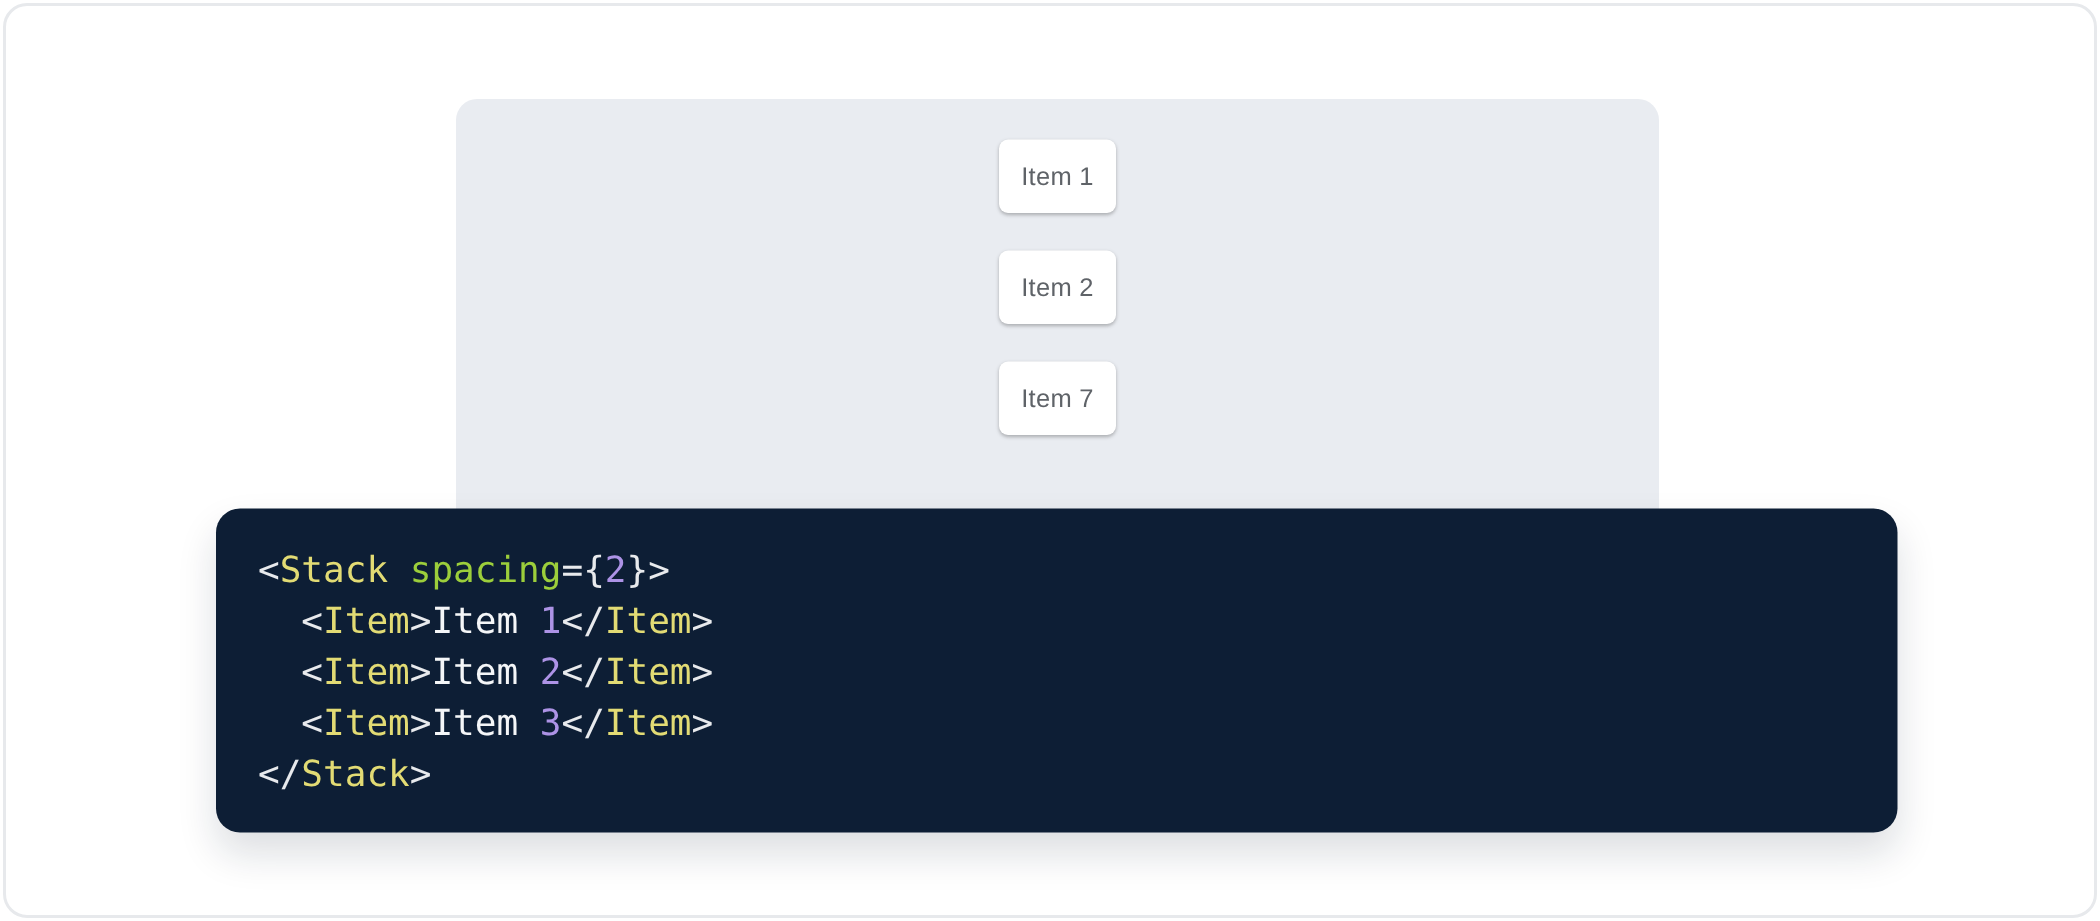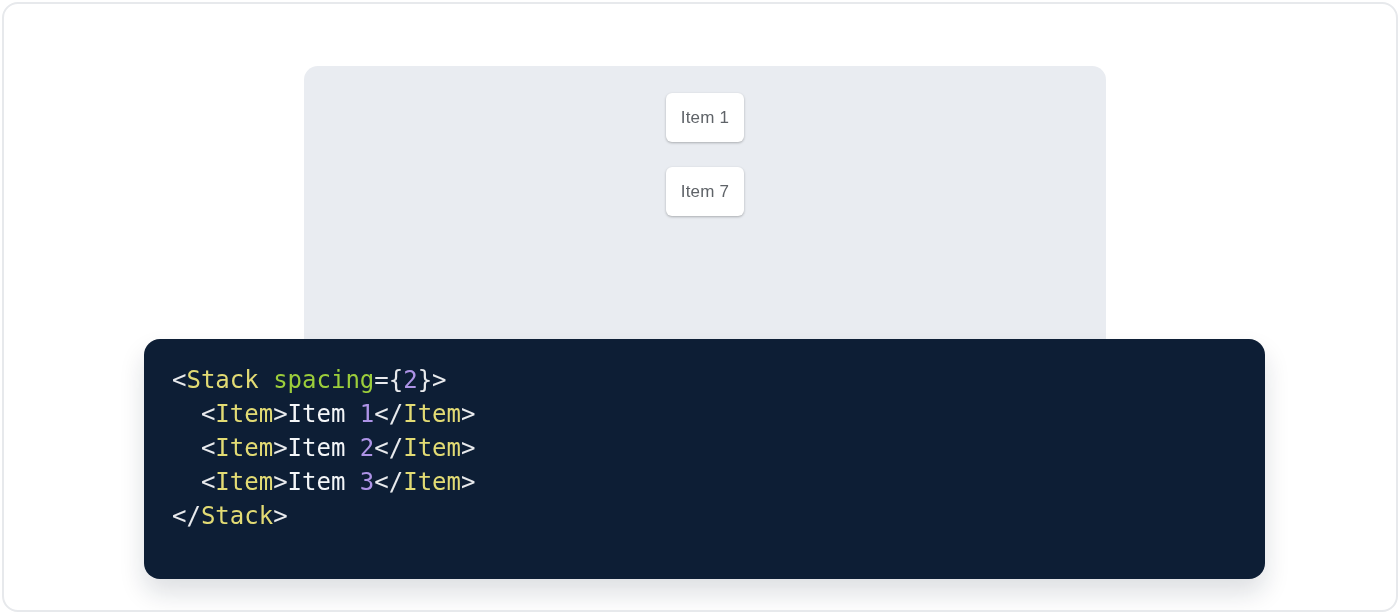--- a/index.html
+++ b/index.html
@@ -49,21 +49,21 @@
     justify-content: center;
     color: #5f6368;
     font-size: 17px;
     letter-spacing: 0.2px;
   }
   .code-block {
     position: absolute;
     left: 140px;
     top: 335px;
     width: 1121px;
-    height: 240px;
+    height: 216px;
     box-sizing: border-box;
     background: #0d1e35;
     border-radius: 16px;
     box-shadow: 0 14px 26px rgba(13,30,53,0.14);
     padding: 24px 28px 4px 28px;
     overflow: hidden;
   }
   .code-lines {
     font-family: "DejaVu Sans Mono", monospace;
     font-size: 24px;
@@ -72,20 +72,21 @@
   }
   .code-line { white-space: pre; }
 </style>
 </head>
 <body>
 
 <div class="page">
 
   <div class="demo-panel">
     <div class="item-card">Item 1</div>
+    <div class="item-card">Item 2</div>
     <div class="item-card">Item 7</div>
   </div>
 
   <div class="code-block">
     <div class="code-lines"><div class="code-line"><span style="color: rgb(232, 234, 237);">&lt;</span><span style="color: rgb(226, 219, 116);">Stack</span><span style="color: rgb(244, 246, 248);"> </span><span style="color: rgb(156, 206, 59);">spacing</span><span style="color: rgb(232, 234, 237);">={</span><span style="color: rgb(173, 147, 230);">2</span><span style="color: rgb(232, 234, 237);">}&gt;</span></div><div class="code-line"><span style="color: rgb(244, 246, 248);">  </span><span style="color: rgb(232, 234, 237);">&lt;</span><span style="color: rgb(226, 219, 116);">Item</span><span style="color: rgb(232, 234, 237);">&gt;</span><span style="color: rgb(244, 246, 248);">Item </span><span style="color: rgb(173, 147, 230);">1</span><span style="color: rgb(232, 234, 237);">&lt;/</span><span style="color: rgb(226, 219, 116);">Item</span><span style="color: rgb(232, 234, 237);">&gt;</span></div><div class="code-line"><span style="color: rgb(244, 246, 248);">  </span><span style="color: rgb(232, 234, 237);">&lt;</span><span style="color: rgb(226, 219, 116);">Item</span><span style="color: rgb(232, 234, 237);">&gt;</span><span style="color: rgb(244, 246, 248);">Item </span><span style="color: rgb(173, 147, 230);">2</span><span style="color: rgb(232, 234, 237);">&lt;/</span><span style="color: rgb(226, 219, 116);">Item</span><span style="color: rgb(232, 234, 237);">&gt;</span></div><div class="code-line"><span style="color: rgb(244, 246, 248);">  </span><span style="color: rgb(232, 234, 237);">&lt;</span><span style="color: rgb(226, 219, 116);">Item</span><span style="color: rgb(232, 234, 237);">&gt;</span><span style="color: rgb(244, 246, 248);">Item </span><span style="color: rgb(173, 147, 230);">3</span><span style="color: rgb(232, 234, 237);">&lt;/</span><span style="color: rgb(226, 219, 116);">Item</span><span style="color: rgb(232, 234, 237);">&gt;</span></div><div class="code-line"><span style="color: rgb(232, 234, 237);">&lt;/</span><span style="color: rgb(226, 219, 116);">Stack</span><span style="color: rgb(232, 234, 237);">&gt;</span></div></div>
   </div>
 
 </div>
 
 </body></html>

